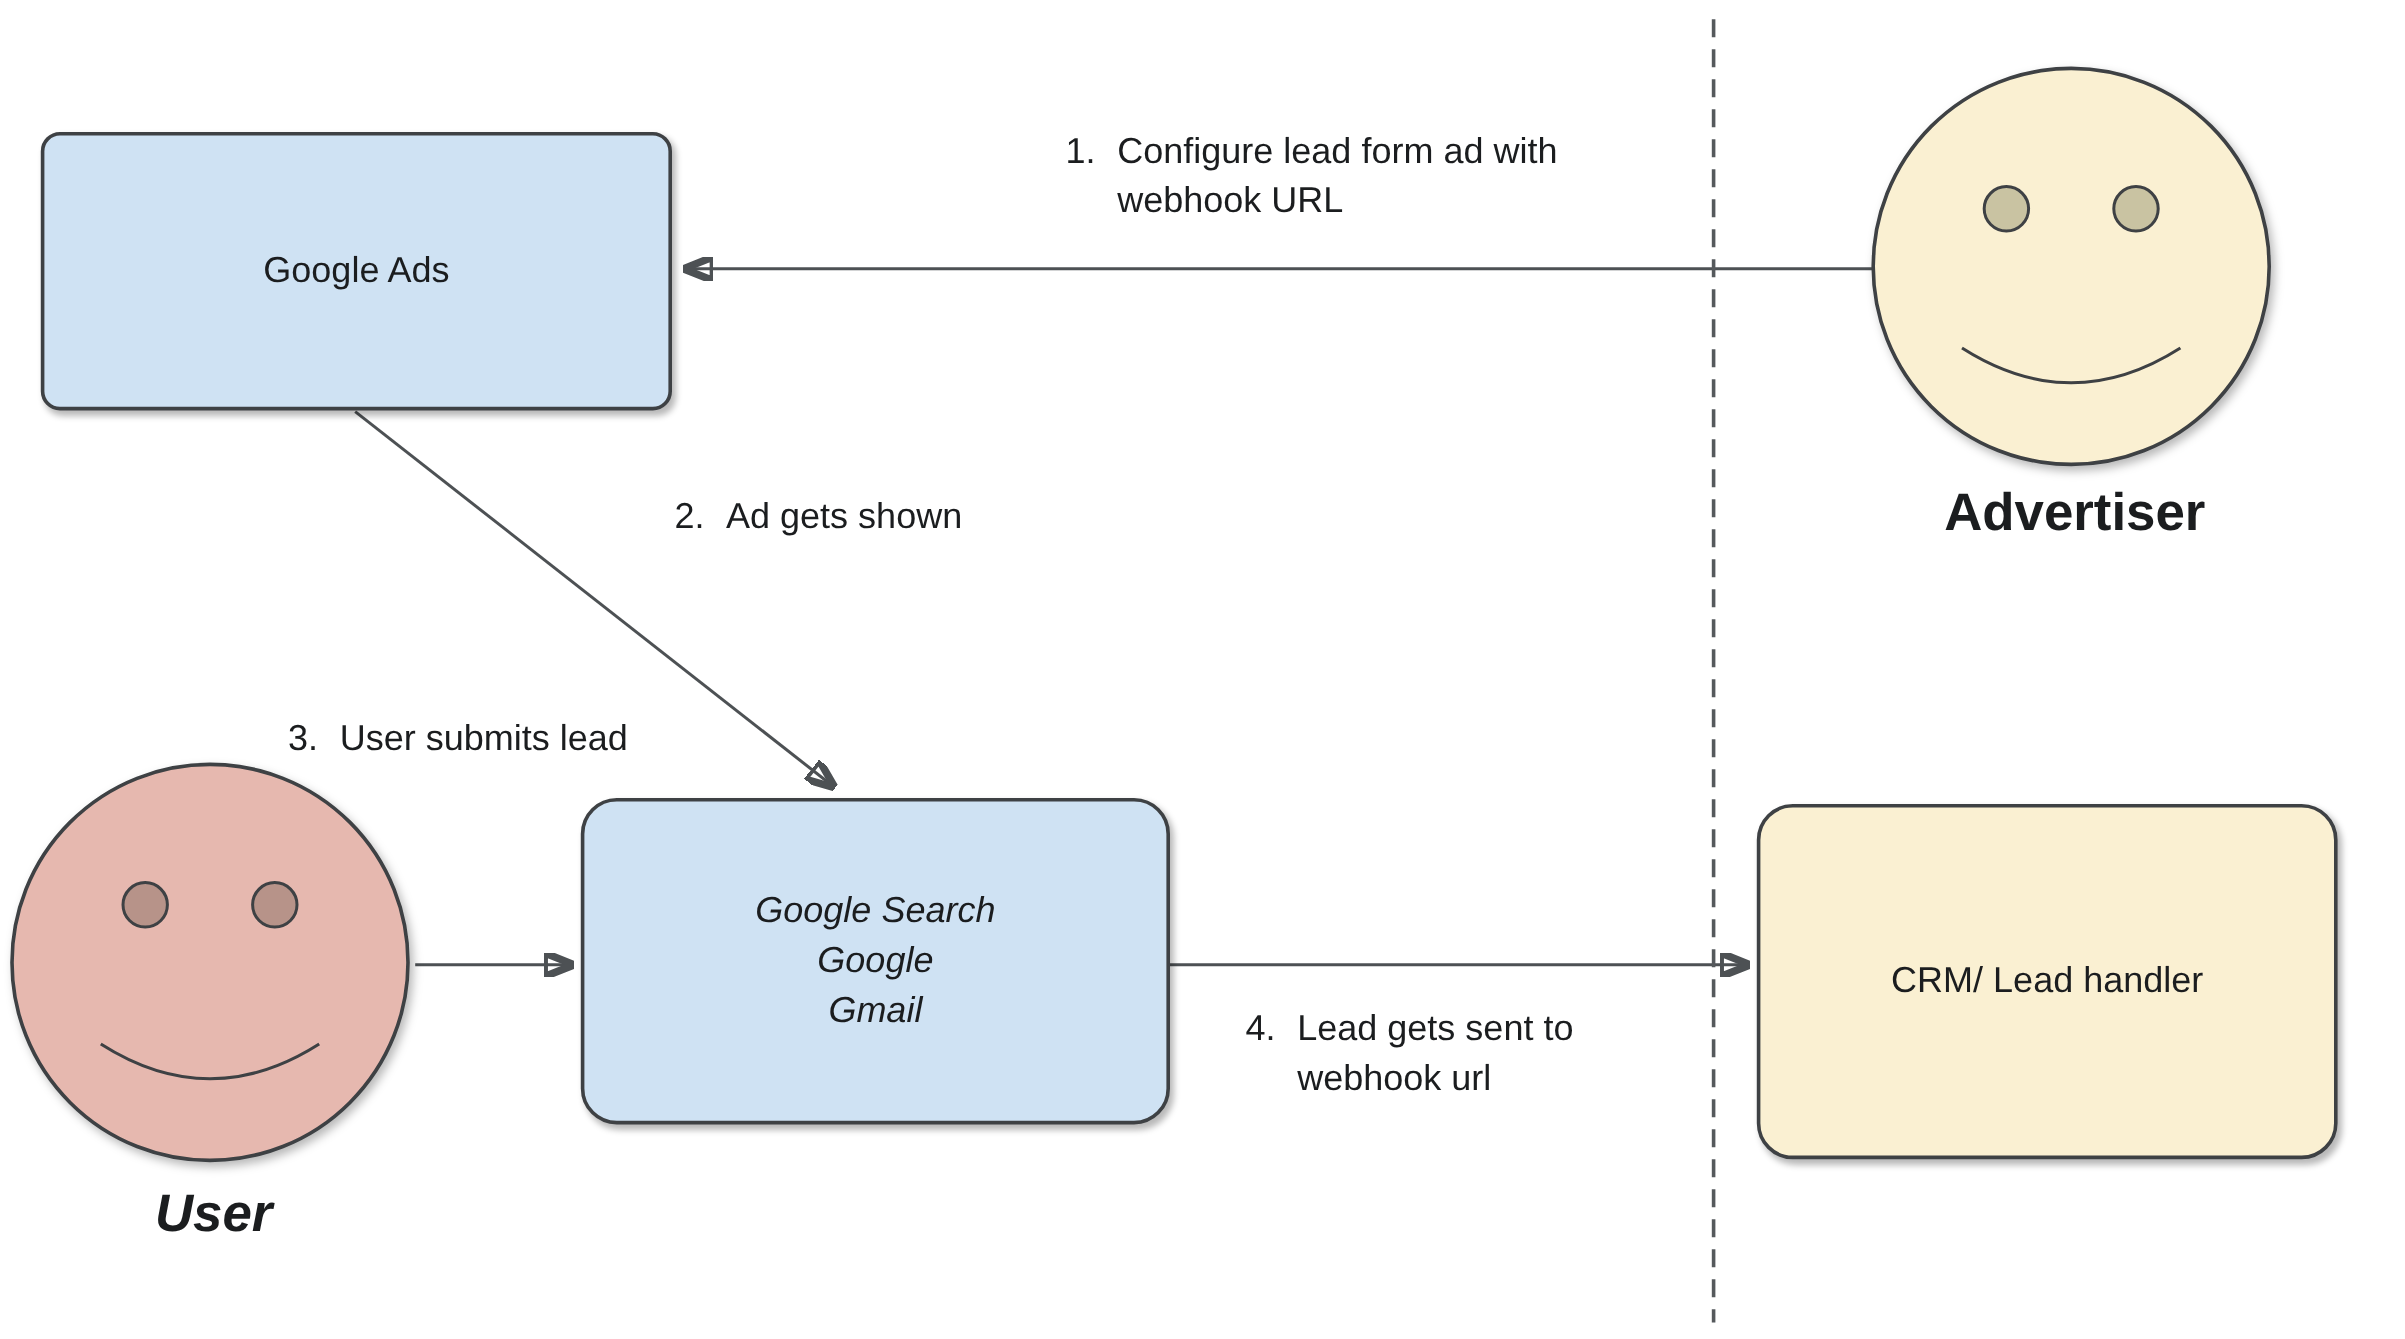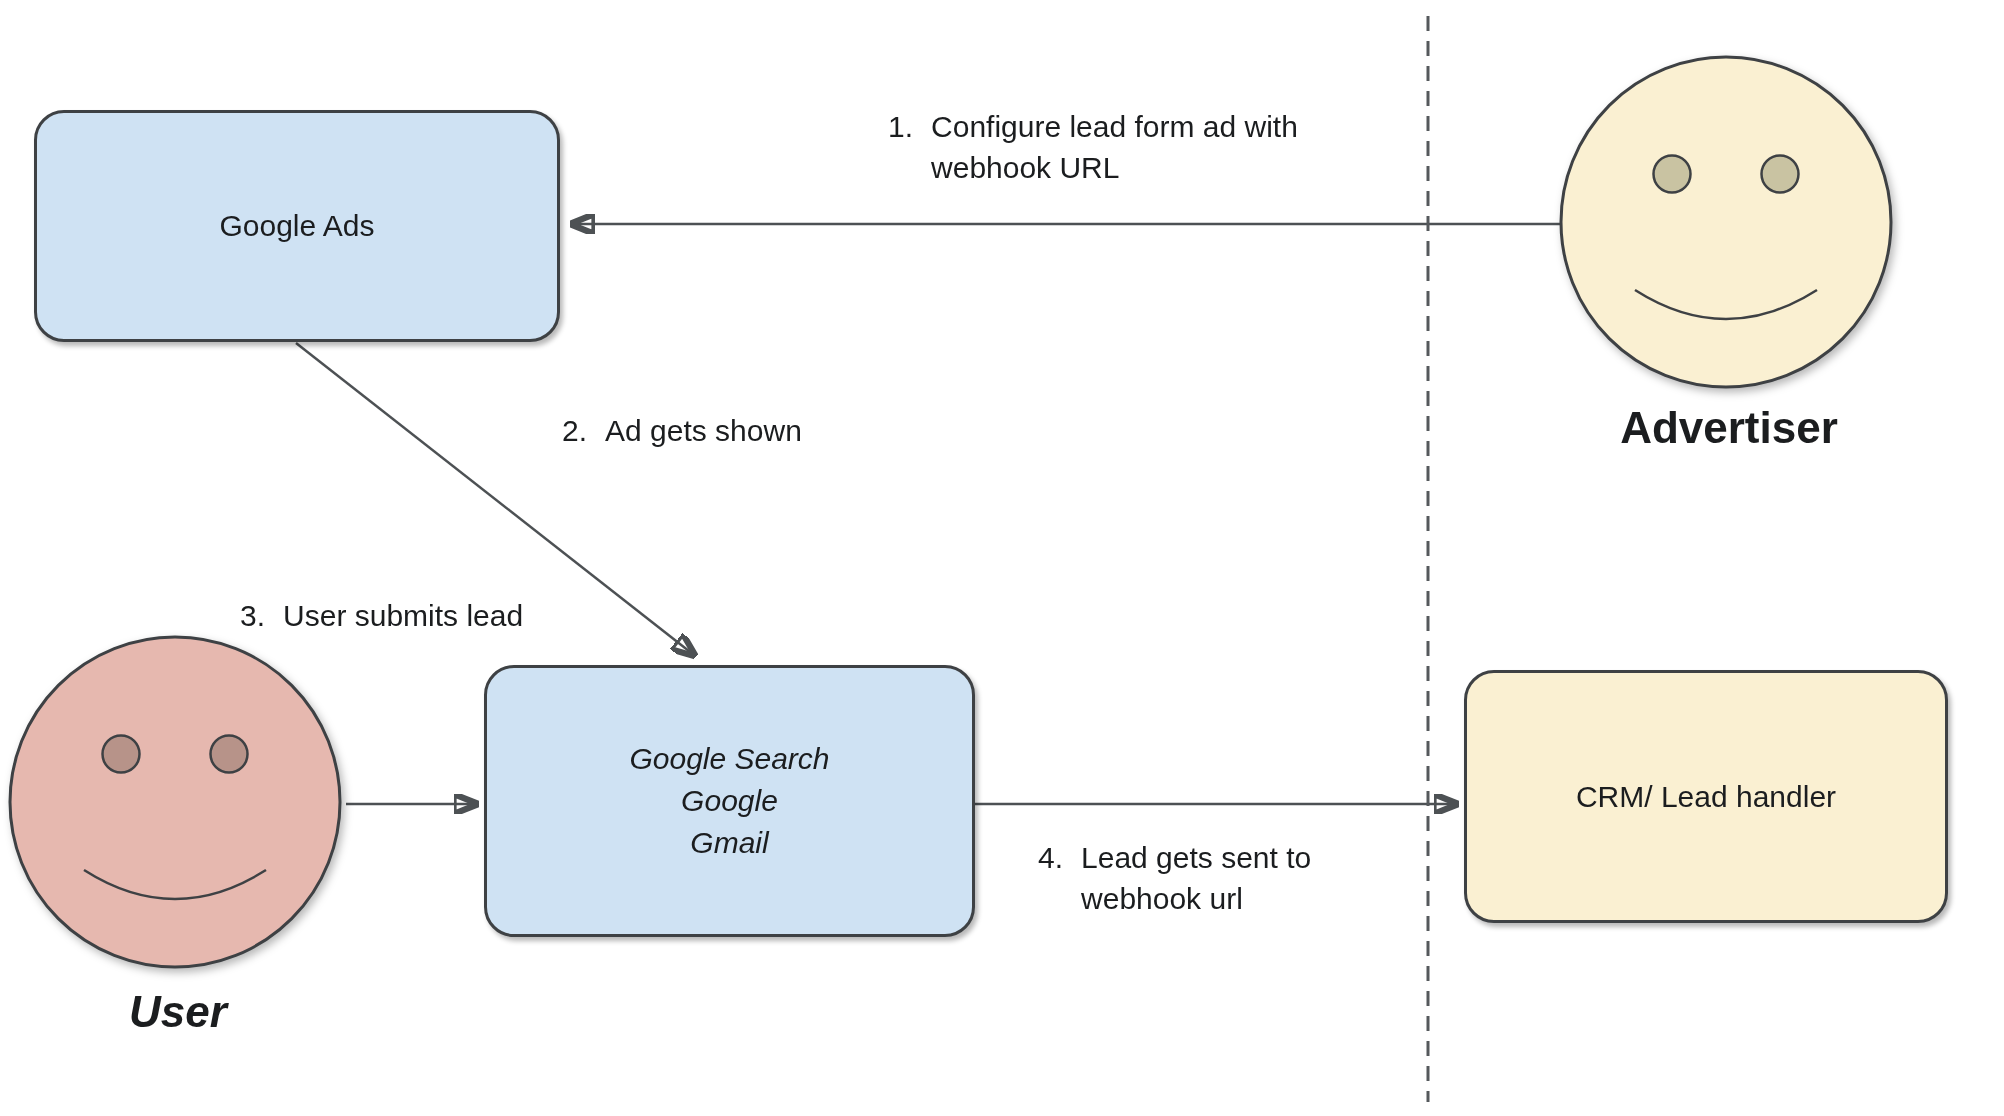--- a/index.html
+++ b/index.html
@@ -24,23 +24,23 @@
     justify-content: center;
     text-align: center;
     font-size: 30px;
     line-height: 42px;
     box-shadow: 3px 4px 5px rgba(0,0,0,0.28);
     box-sizing: border-box;
   }
   .node-blue   { background: #cfe2f3; }
   .node-yellow { background: #faf0d2; }
 
-  .box-google-ads { left: 34px;  top: 110px; width: 526px; height: 232px; }
+  .box-google-ads { left: 34px;  top: 110px; width: 526px; height: 232px; border-radius: 16px; }
   .box-surfaces   { left: 484px; top: 665px; width: 491px; height: 272px; font-style: italic; }
-  .box-crm        { left: 1464px; top: 670px; width: 484px; height: 253px; }
+  .box-crm        { left: 1464px; top: 670px; width: 484px; height: 296px; }
 
   
   .face-svg {
     position: absolute;
     filter: drop-shadow(3px 4px 4px rgba(0,0,0,0.28));
   }
   .face-advertiser { left: 1557px; top: 53px;  width: 344px; height: 344px; }
   .face-user       { left: 6px;    top: 633px; width: 344px; height: 344px; }
 
   .actor-label {

